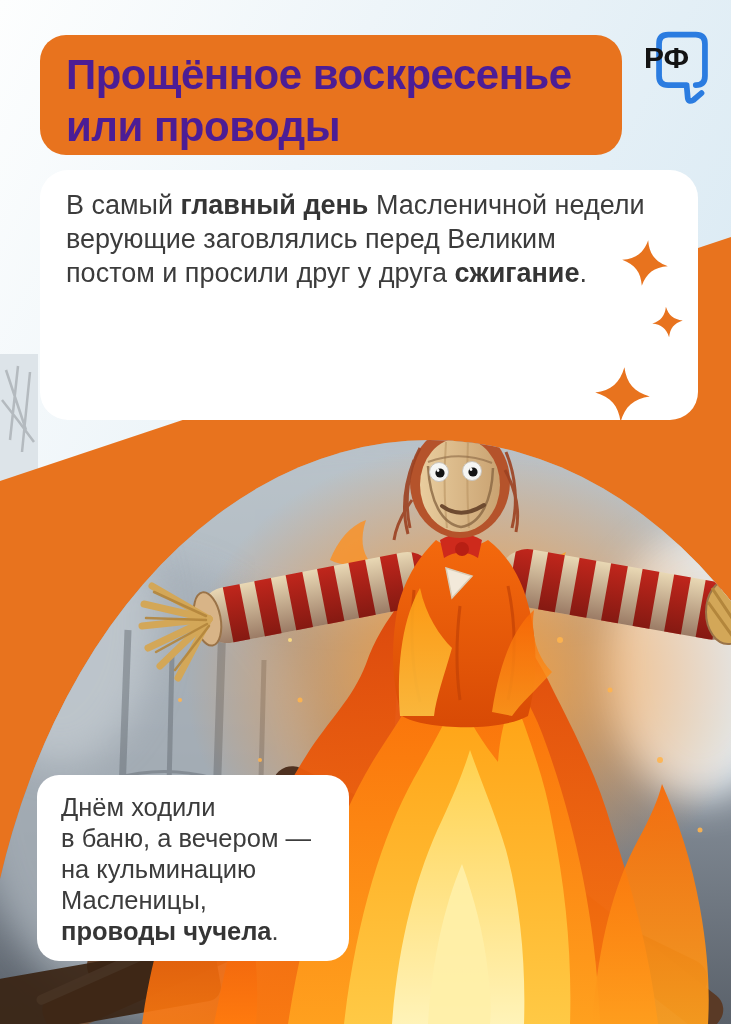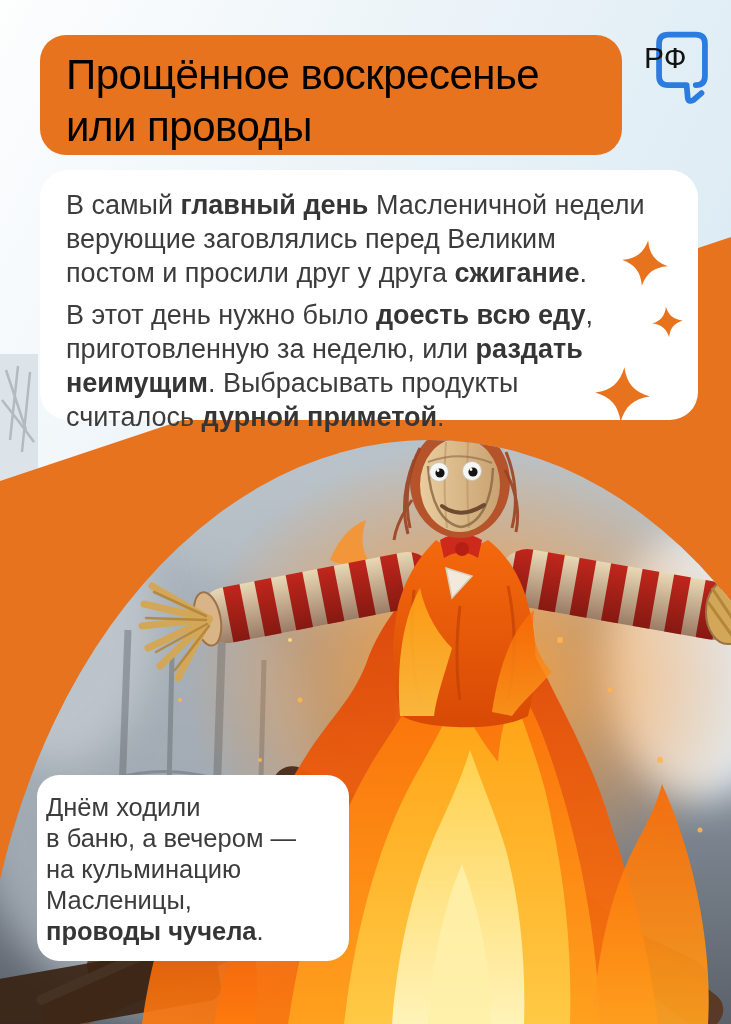--- a/index.html
+++ b/index.html
@@ -9,42 +9,42 @@
     background:linear-gradient(118deg,#fdfefe 0%,#eef5f9 30%,#dcebf4 70%,#d3e6f1 100%);
   }
   .layer{position:absolute;left:0;top:0;width:731px;height:1024px;}
   
   .title-card{
     position:absolute;left:40px;top:35px;width:582px;height:120px;
     background:#E8731E;border-radius:26px;z-index:3;
     box-sizing:border-box;padding:6px 26px;
   }
   .title-card h1{
-    margin:0;color:#000000;font-size:42px;line-height:52px;font-weight:400;
+    margin:0;color:#4c1d95;font-size:42px;line-height:52px;font-weight:700;
     letter-spacing:-.5px;white-space:pre-line;padding-top:8px;
   }
   .rf-logo{position:absolute;left:646px;top:30px;width:72px;height:78px;z-index:3;}
   .rf-logo .rf-text{
     position:absolute;left:-2px;top:11px;width:100%;
-    font-size:30px;font-weight:400;color:#131313;letter-spacing:0;
+    font-size:30px;font-weight:700;color:#131313;letter-spacing:0;
   }
   .card{
     position:absolute;background:#fff;z-index:2;box-sizing:border-box;
     color:#3C3C3C;
   }
   .card-main{
     left:40px;top:170px;width:658px;height:250px;border-radius:28px;
     padding:18px 26px;
   }
   .card-main p{
     margin:0 0 8px 0;font-size:27px;line-height:34px;white-space:pre-line;
   }
   .card-bottom{
     left:37px;top:775px;width:312px;height:186px;border-radius:22px;
-    padding:17px 9px;
+    padding:17px 24px;
   }
   .card-bottom p{margin:0;font-size:25.5px;line-height:31px;white-space:pre-line;}
   b{font-weight:700;color:#353535;}
   
   .star{position:absolute;z-index:4;}
   .star svg{display:block;width:100%;height:100%;}
   .star-1{left:620px;top:239px;width:50px;height:48px;transform:rotate(8deg);}
   .star-2{left:651px;top:306px;width:33px;height:32px;transform:rotate(-6deg);}
   .star-3{left:592px;top:366px;width:61px;height:57px;transform:rotate(4deg);}
 </style>
@@ -277,24 +277,20 @@
     <svg viewBox="0 0 52 68" width="72" height="78">
       <path d="M30,48 H14 Q6,48 6,40 V12 Q6,4 14,4 H38 Q46,4 46,12 V40 Q46,48 38,48 M30,48 L31,59 Q31.5,63.5 36,61 L43,55" fill="none" stroke="#2B7CE0" stroke-width="5" stroke-linecap="round" stroke-linejoin="round"></path>
     </svg>
     <span class="rf-text">РФ</span>
   </div>
 
   <section class="card card-main">
     <p>В самый <b>главный день</b> Масленичной недели
 верующие заговлялись перед Великим
 постом и просили друг у друга <b>сжигание</b>.</p>
-    <p>В этот день нужно было <b>доесть всю еду</b>,
-приготовленную за неделю, или <b>раздать
-неимущим</b>. Выбрасывать продукты
-считалось <b>дурной приметой</b>.</p>
   </section>
 
   <div class="star star-1">
     <svg viewBox="0 0 100 100">
         <path d="M50 2 C56 30 70 44 98 50 C70 56 56 70 50 98 C44 70 30 56 2 50 C30 44 44 30 50 2 Z" fill="#E8731E"></path>
       </svg>
   </div>
   <div class="star star-2">
     <svg viewBox="0 0 100 100">
         <path d="M50 2 C56 30 70 44 98 50 C70 56 56 70 50 98 C44 70 30 56 2 50 C30 44 44 30 50 2 Z" fill="#E8731E"></path>

